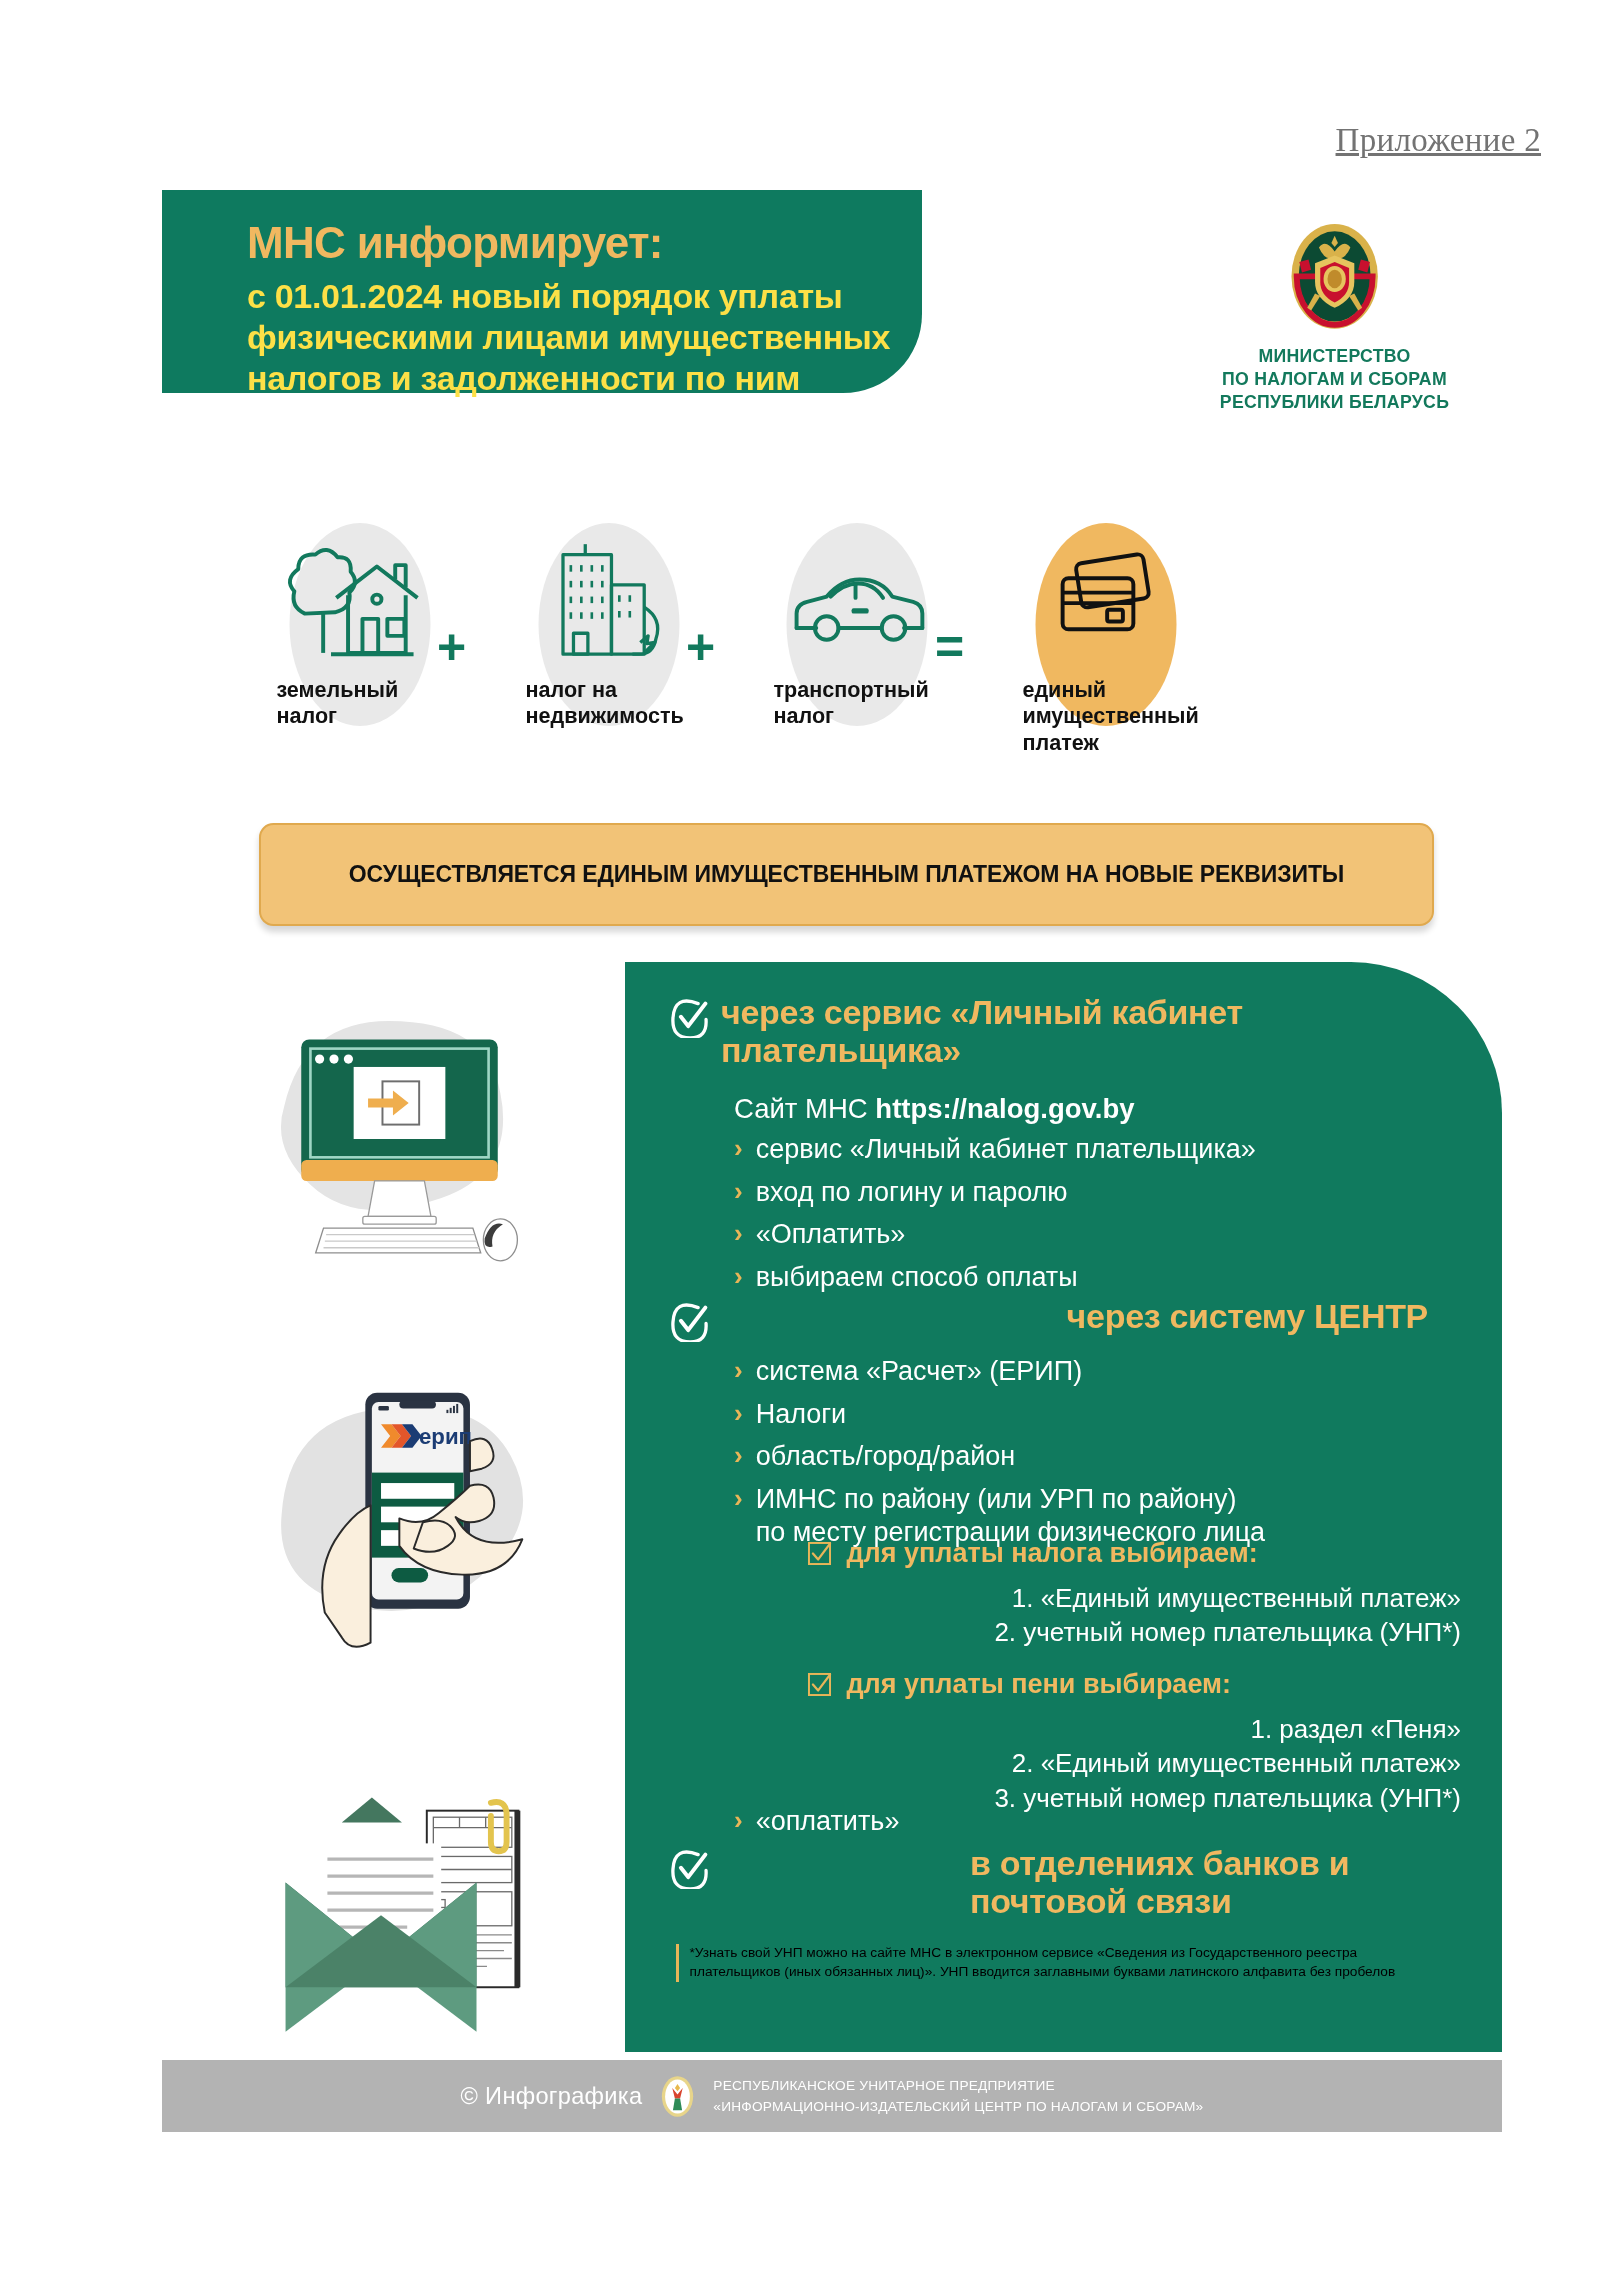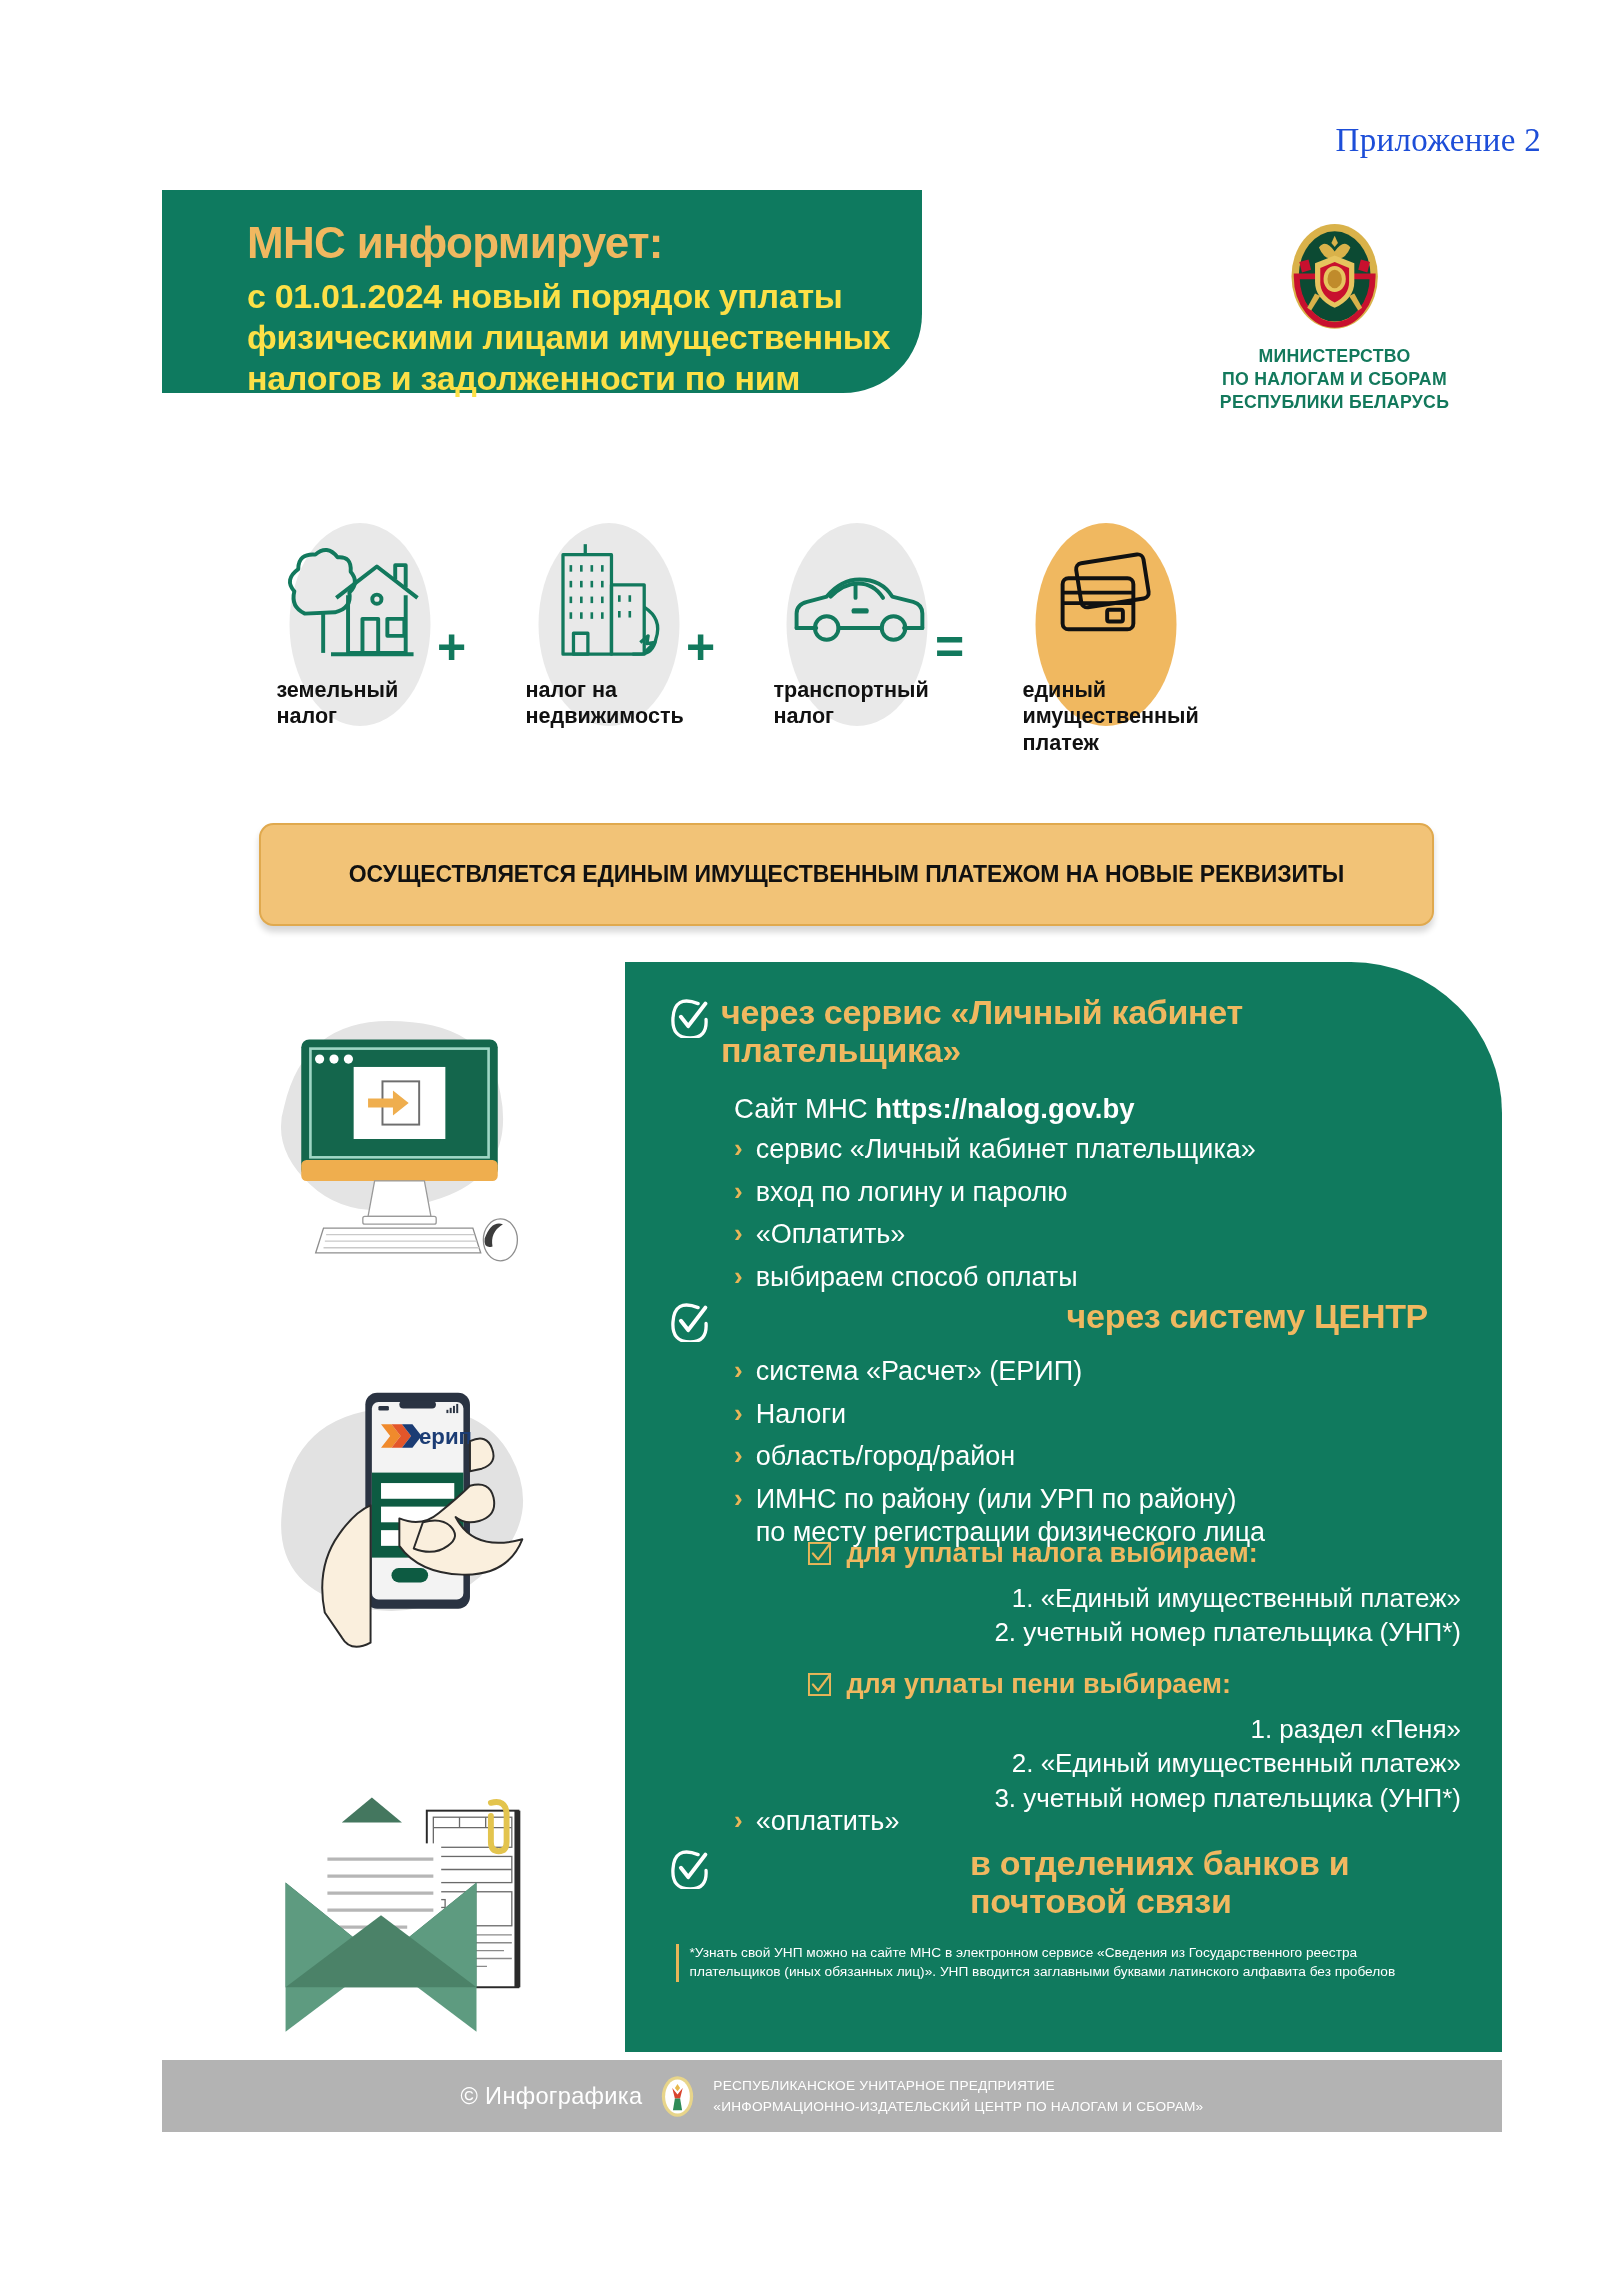--- a/index.html
+++ b/index.html
@@ -8,21 +8,21 @@
     background:#ffffff;
     font-family:"Liberation Sans",sans-serif;
     position:relative;overflow:hidden;
   }
   .page{position:absolute;inset:0;}
 
   
   .doc-label{
     position:absolute;top:122px;right:82px;
     font-family:"Liberation Serif",serif;
-    font-size:33px;color:#1d4ed8;letter-spacing:0.3px;
+    font-size:33px;color:#737373;letter-spacing:0.3px;text-decoration:underline;
   }
 
   
   .header-banner{
     position:absolute;left:162px;top:190px;width:760px;height:203px;
     background:#0E7A5F;
     border-radius:0 0 79px 0;
   }
   .header-title{
     position:absolute;left:85px;top:27.5px;
@@ -113,21 +113,21 @@
   .subsec{position:absolute;}
   .sub-head{
     display:flex;align-items:center;gap:14.4px;
     font-size:27px;font-weight:bold;color:#F0B860;margin-bottom:11.8px;
   }
   .box-check{flex:0 0 auto;width:25px;height:25px;}
   .num-list{margin:0 0 17px 71px;text-align:right;}
   .num-item{font-size:26px;color:#ffffff;line-height:1.33;white-space:nowrap;}
 
   .footnote{
-    position:absolute;font-size:13.7px;color:#ffffff;line-height:1.38;
+    position:absolute;font-size:13.7px;color:#000000;line-height:1.38;
     border-left:3.3px solid #E8B558;padding-left:10.5px;width:739px;
   }
 
   
   .illus{position:absolute;}
 
   
   .footer{
     position:absolute;left:162px;top:2060px;width:1340px;height:72px;
     background:#B3B3B3;display:flex;align-items:center;justify-content:center;gap:17px;

